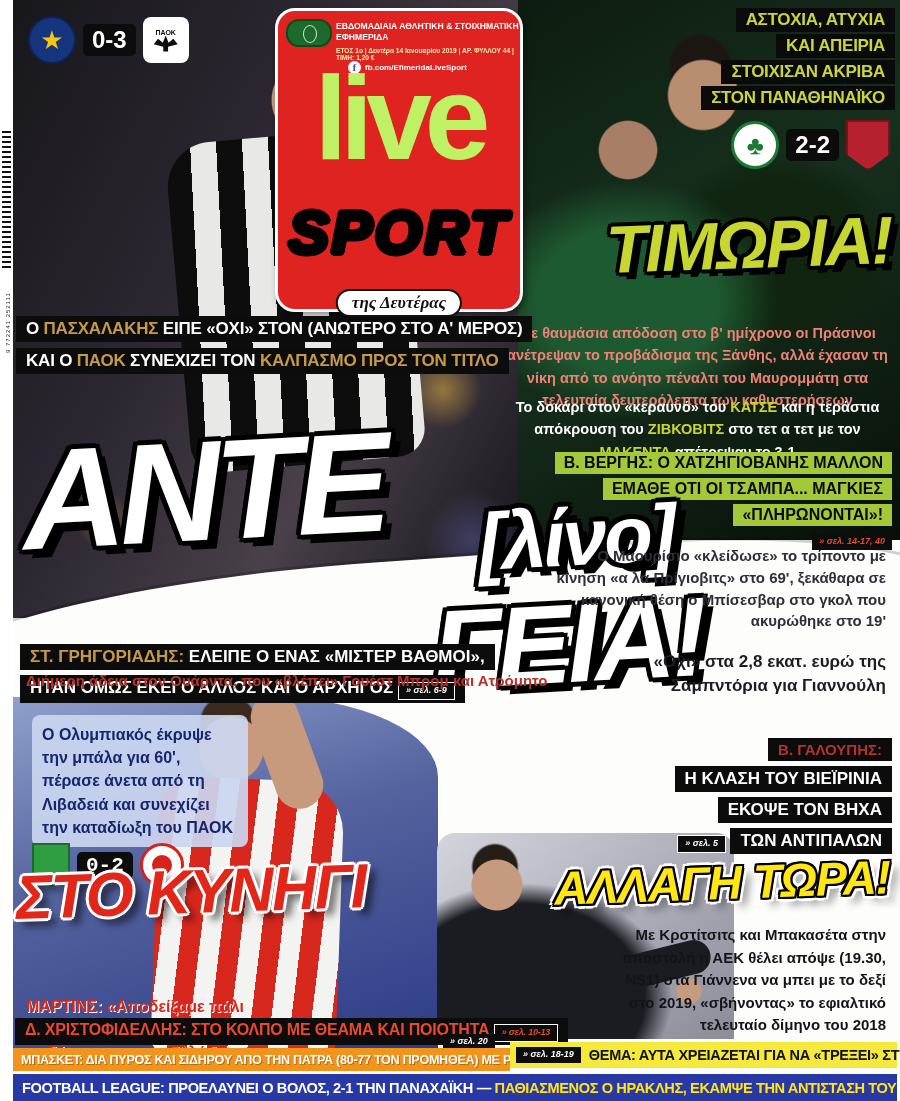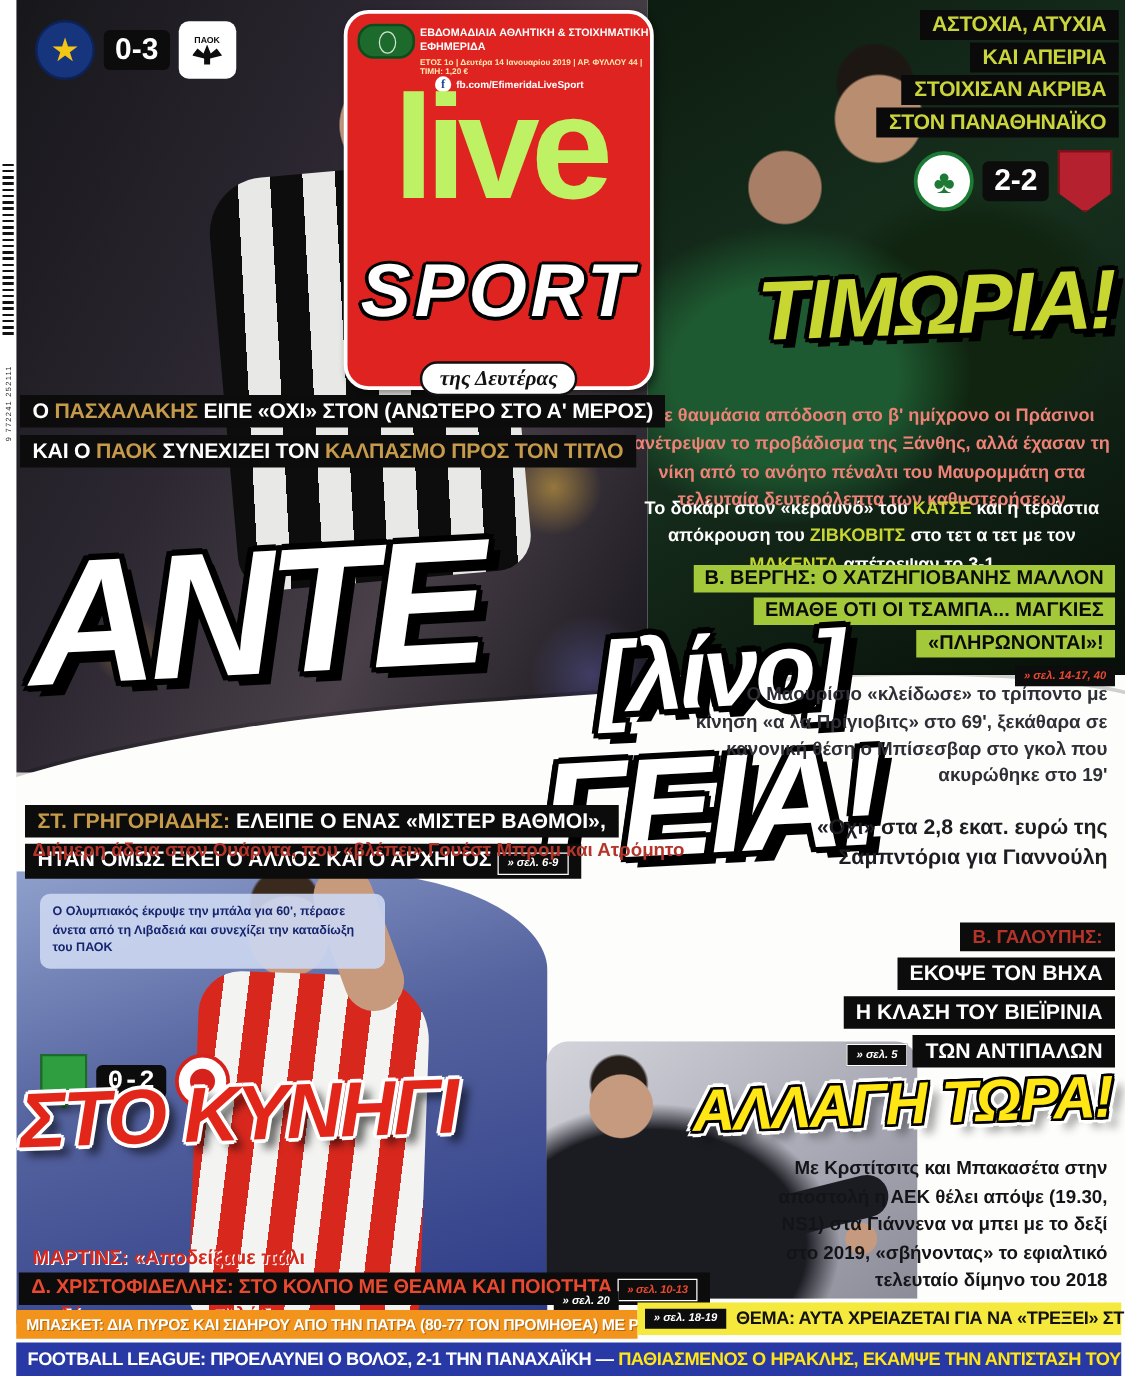--- a/index.html
+++ b/index.html
@@ -74,21 +74,21 @@
   .pitch::after { content:""; position:absolute; left:17px; top:6px; width:12px; height:16px;
     border:1px solid #cfe3cf; border-radius:50%; }
   .mh-tagline { position:absolute; left:58px; top:10px; width:184px; font-size:8.6px; font-weight:bold; color:#fff; line-height:1.25; }
   .mh-issue { position:absolute; left:58px; top:36px; width:186px; font-size:6.6px; font-weight:bold; color:#ffe9b0; }
   .mh-fb { position:absolute; left:70px; top:50px; display:flex; align-items:center; gap:4px; color:#fff; font-size:8px; font-weight:bold; }
   .fb-ic { width:13px; height:13px; background:#fff; color:#2a4b9b; border-radius:50%;
     font:bold 10px/13px "Liberation Serif", serif; text-align:center; }
   .mh-live { position:absolute; left:0; top:48px; width:100%; text-align:center;
     font-size:118px; line-height:1; font-weight:bold; color:#bef264; letter-spacing:-7px; }
   .mh-sport { position:absolute; left:0; top:192px; width:100%; text-align:center;
-    font-size:60px; line-height:1; font-weight:bold; font-style:italic; color:#ffffff; letter-spacing:3px;
+    font-size:60px; line-height:1; font-weight:bold; font-style:italic; color:#000000; letter-spacing:3px;
     text-shadow:3px 0 #000,-3px 0 #000,0 3px #000,0 -3px #000,2px 2px #000,-2px -2px #000,2px -2px #000,-2px 2px #000; }
   .mh-sub { position:absolute; left:50%; bottom:-8px; transform:translateX(-50%);
     background:#fff; border:2px solid #111; border-radius:14px; padding:1px 14px;
     font:italic bold 17px/1.3 "Liberation Serif", serif; color:#111; white-space:nowrap; }
 
   
   .score-row { display:flex; align-items:center; gap:7px; z-index:6; }
   .chip { background:#0c0c0c; color:#fff; font-weight:bold; font-size:24px; padding:2px 9px; border-radius:5px; }
   .logo-circle { border-radius:50%; display:flex; align-items:center; justify-content:center; }
   .asteras { width:48px; height:48px; background:#17357d; border:2px solid #0d2256; color:#f3c515; font-size:26px; }
@@ -142,22 +142,22 @@
 
   #maurisio { right:14px; top:545px; width:335px; z-index:4; text-align:right;
     font-size:15px; font-weight:bold; line-height:1.45; color:#2e2e36; }
   #sampdoria { right:14px; top:650px; width:280px; z-index:4; text-align:right;
     font-size:17px; font-weight:bold; line-height:1.4; color:#1c1c22; }
 
   #galoupis { right:8px; top:738px; z-index:4; text-align:right; }
   #galoupis .black-strip { font-size:17px; font-weight:bold; margin-bottom:5px; }
   .gal-name { color:#b5342a !important; font-size:15px !important; }
 
-  #oly-box { left:32px; top:715px; width:276px; z-index:4; background:rgba(203,214,240,.92);
-    border-radius:8px; padding:8px 10px; color:#16256e; font-size:10px; font-weight:bold; line-height:1.45; }
+  #oly-box { left:32px; top:715px; width:216px; z-index:4; background:rgba(203,214,240,.92);
+    border-radius:8px; padding:8px 10px; color:#16256e; font-size:16px; font-weight:bold; line-height:1.45; }
   #score-bl { left:32px; top:843px; z-index:4; }
   #score-tl { left:28px; top:16px; z-index:6; }
   #score-tr { right:10px; top:120px; z-index:3; }
 
   #kynigi-head { left:16px; top:856px; z-index:4; font-size:62px; font-weight:bold; font-style:italic;
     color:#e3261a; letter-spacing:-2px; transform:rotate(-2deg); white-space:nowrap;
     text-shadow:3px 0 #fff,-3px 0 #fff,0 3px #fff,0 -3px #fff,2px 2px #fff,-2px -2px #fff,2px -2px #fff,-2px 2px #fff,7px 7px 8px rgba(0,0,0,.65); }
   #martins { left:26px; top:952px; width:230px; z-index:4; font-size:16px; font-weight:bold;
     line-height:1.45; color:#d6281c; text-shadow:1px 1px 0 #fff;margin-top:43px; }
   #christof { left:15px; top:1018px; z-index:4; }
@@ -265,22 +265,22 @@
         <span class="badge bordered">» σελ. 6-9</span></span>
     </div>
   </div>
   <div id="ouarda" class="abs">Διήμερη άδεια στον Ουάρντα, που «βλέπει» Γουέστ Μπρομ και Ατρόμητο</div>
 
   <div id="maurisio" class="abs">Ο Μαουρίσιο «κλείδωσε» το τρίποντο με κίνηση «α λα Πρίγιοβιτς» στο 69', ξεκάθαρα σε κανονική θέση ο Μπίσεσβαρ στο γκολ που ακυρώθηκε στο 19'</div>
   <div id="sampdoria" class="abs">«Οχι» στα 2,8 εκατ. ευρώ της Σαμπντόρια για Γιαννούλη</div>
 
   <div id="galoupis" class="abs">
     <div><span class="black-strip gal-name">Β. ΓΑΛΟΥΠΗΣ:</span></div>
+    <div><span class="black-strip seg-w">Η ΚΛΑΣΗ ΤΟΥ ΒΙΕΪΡΙΝΙΑ</span></div>
     <div><span class="black-strip seg-w">ΕΚΟΨΕ ΤΟΝ ΒΗΧΑ</span></div>
-    <div><span class="black-strip seg-w">Η ΚΛΑΣΗ ΤΟΥ ΒΙΕΪΡΙΝΙΑ</span></div>
     <div>
       <span class="badge bordered">» σελ. 5</span>
       <span class="black-strip seg-w">ΤΩΝ ΑΝΤΙΠΑΛΩΝ</span>
     </div>
   </div>
 
   <div id="oly-box" class="abs">Ο Ολυμπιακός έκρυψε την μπάλα για 60', πέρασε άνετα από τη Λιβαδειά και συνεχίζει την καταδίωξη του ΠΑΟΚ</div>
   <div id="score-bl" class="abs score-row">
     <div class="shield levadiakos"></div>
     <div class="chip" style="font-size:21px;font-family:Liberation Mono, monospace;">0-2</div>

